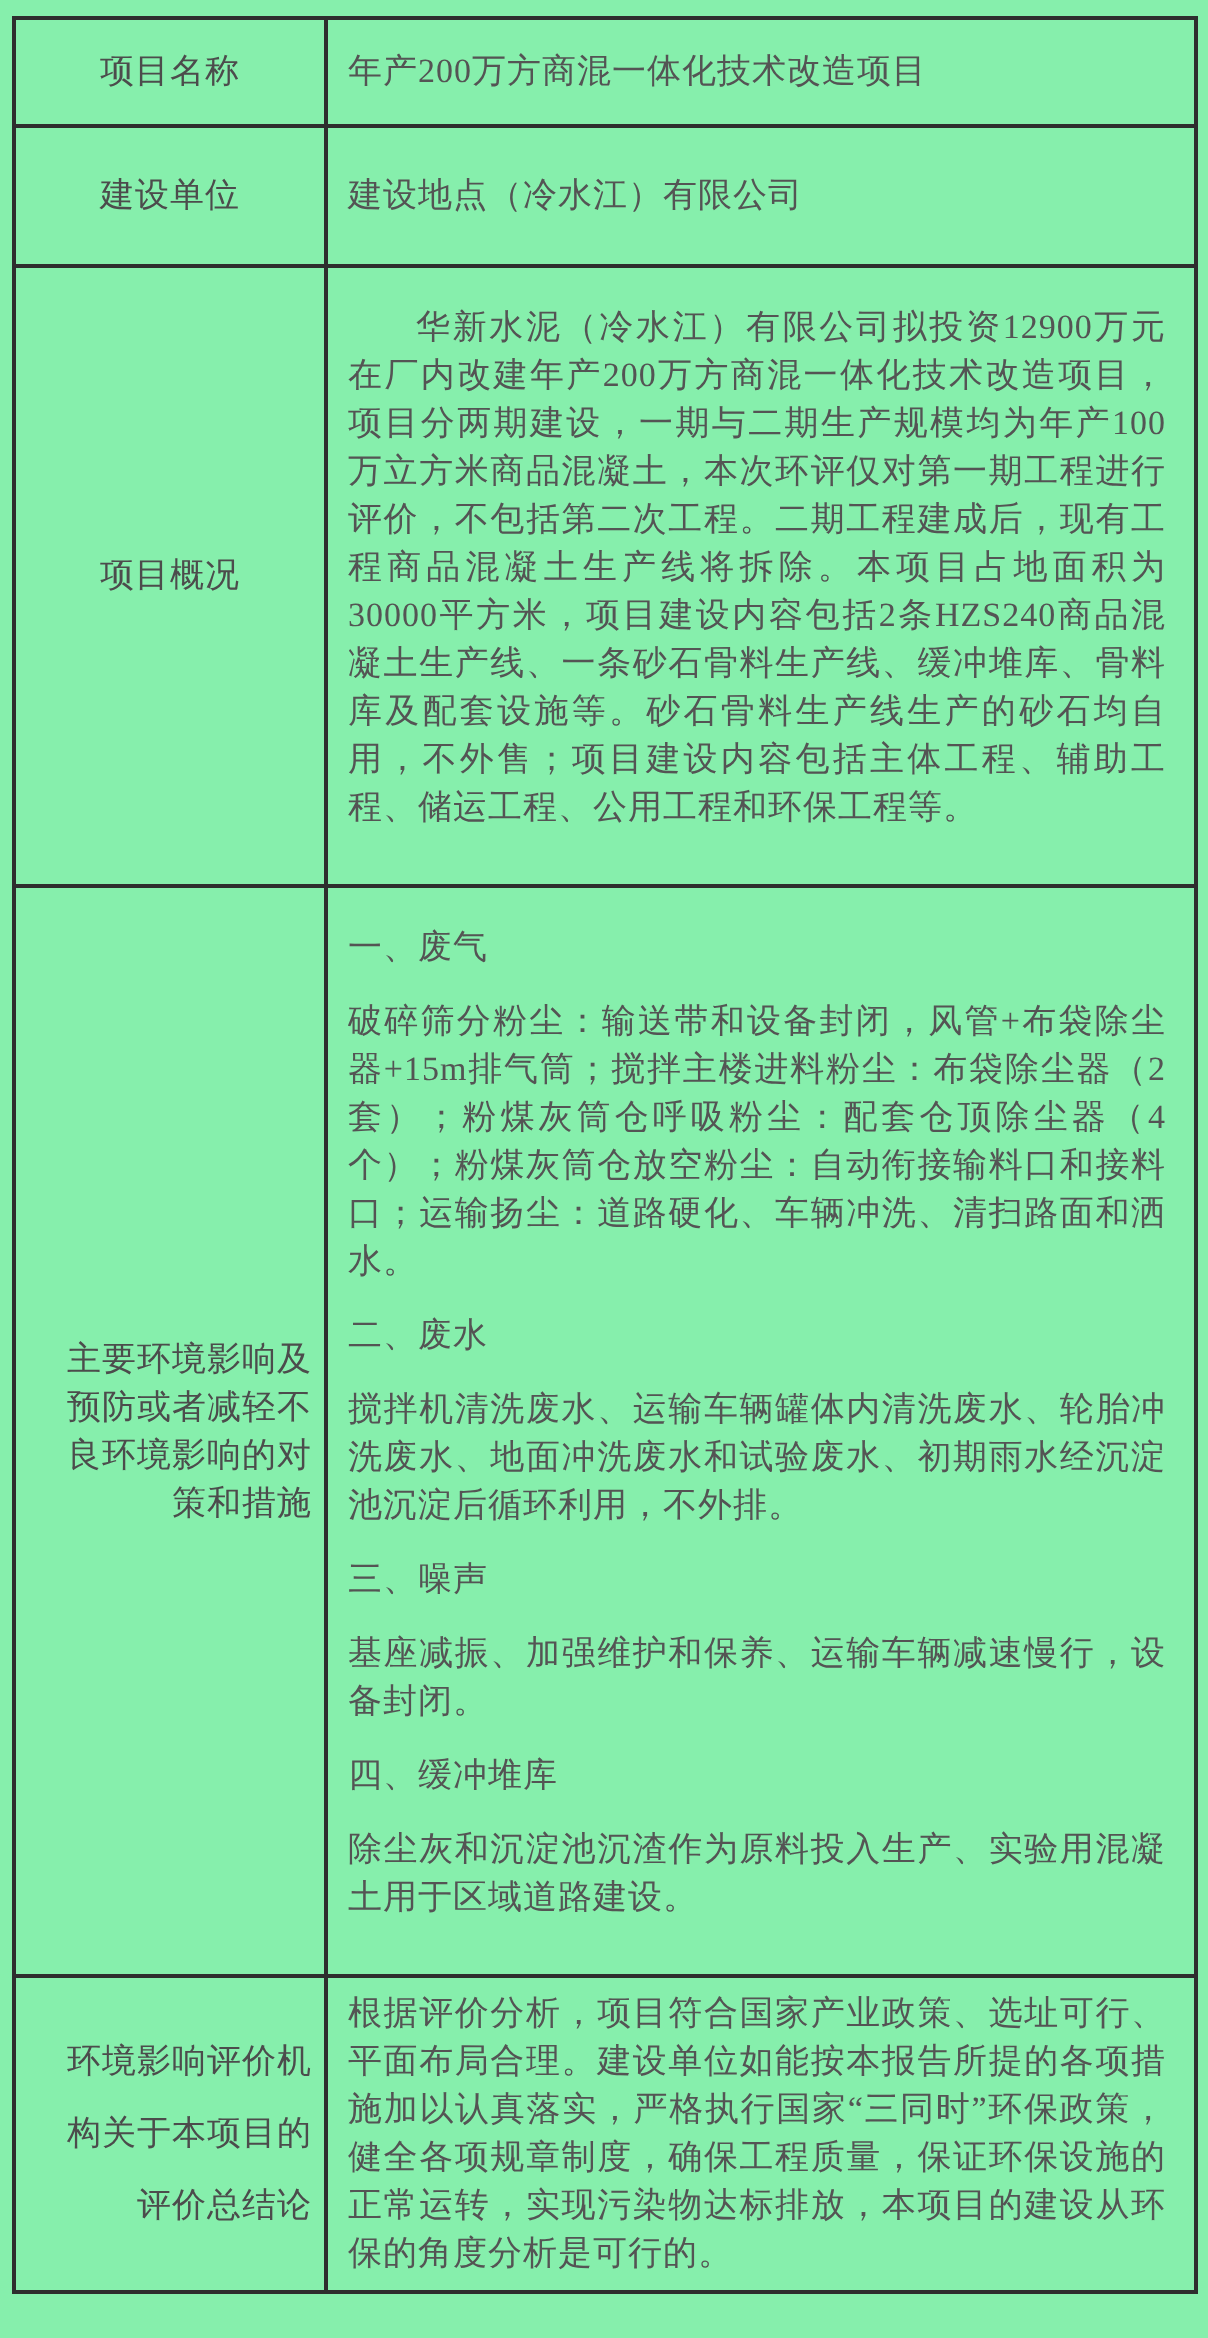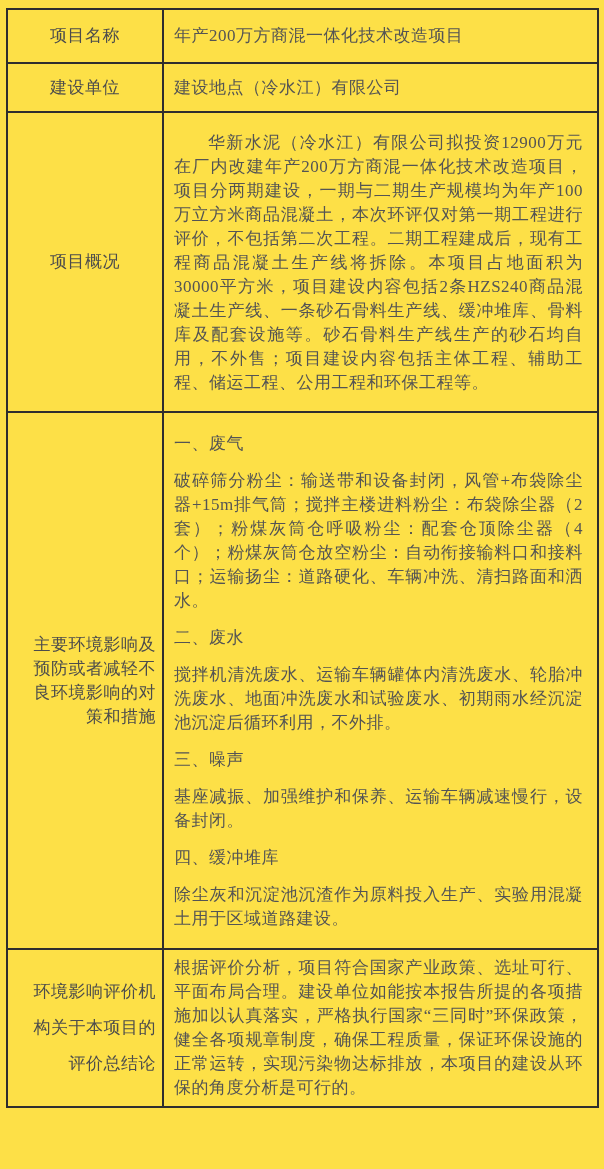--- a/index.html
+++ b/index.html
@@ -5,21 +5,21 @@
   html, body {
     margin: 0;
     padding: 0;
     background: #fbfbfb;
     font-family: "Liberation Serif", "DejaVu Serif", serif;
   }
   .page {
     position: relative;
     width: 604px;
     height: 1169px;
-    background: #fde047;
+    background: #86efac;
     overflow: hidden;
   }
   table.info-table {
     position: absolute;
     left: 6px;
     top: 8px;
     width: 591px;
     border-collapse: collapse;
     table-layout: fixed;
     color: #545454;
@@ -28,21 +28,21 @@
   }
   table.info-table td {
     border: 2px solid #2e2e2e;
     vertical-align: middle;
   }
   col.c-label { width: 156px; }
   col.c-content { width: 435px; }
 
   tr.r1 { height: 54px; }
   tr.r2 { height: 54px; }
-  tr.r3 { height: 49px; }
+  tr.r3 { height: 70px; }
   tr.r4 { height: 52px; }
   tr.r5 { height: 271px; }
   tr.r6 { height: 537px; }
   tr.r7 { height: 134px; }
 
   td.label {
     text-align: center;
     color: #4c4c4c;
     padding: 4px 6px;
     line-height: 24px;
@@ -61,21 +61,21 @@
     text-align: left;
     padding: 6px 14px 6px 10px;
     line-height: 24px;
   }
   td.content p {
     margin: 0 0 13px 0;
     text-align: justify;
   }
   td.content p:last-child { margin-bottom: 0; }
   td.content p.indent { text-indent: 2em; }
-  td.content.pad-big { padding-top: 18px; padding-bottom: 16px; }
+  td.content.pad-big { padding-top: 18px; padding-bottom: 26px; }
 </style>
 </head>
 <body>
 
 <div class="page">
   <table class="info-table">
     <colgroup>
       <col class="c-label">
       <col class="c-content">
     </colgroup>

